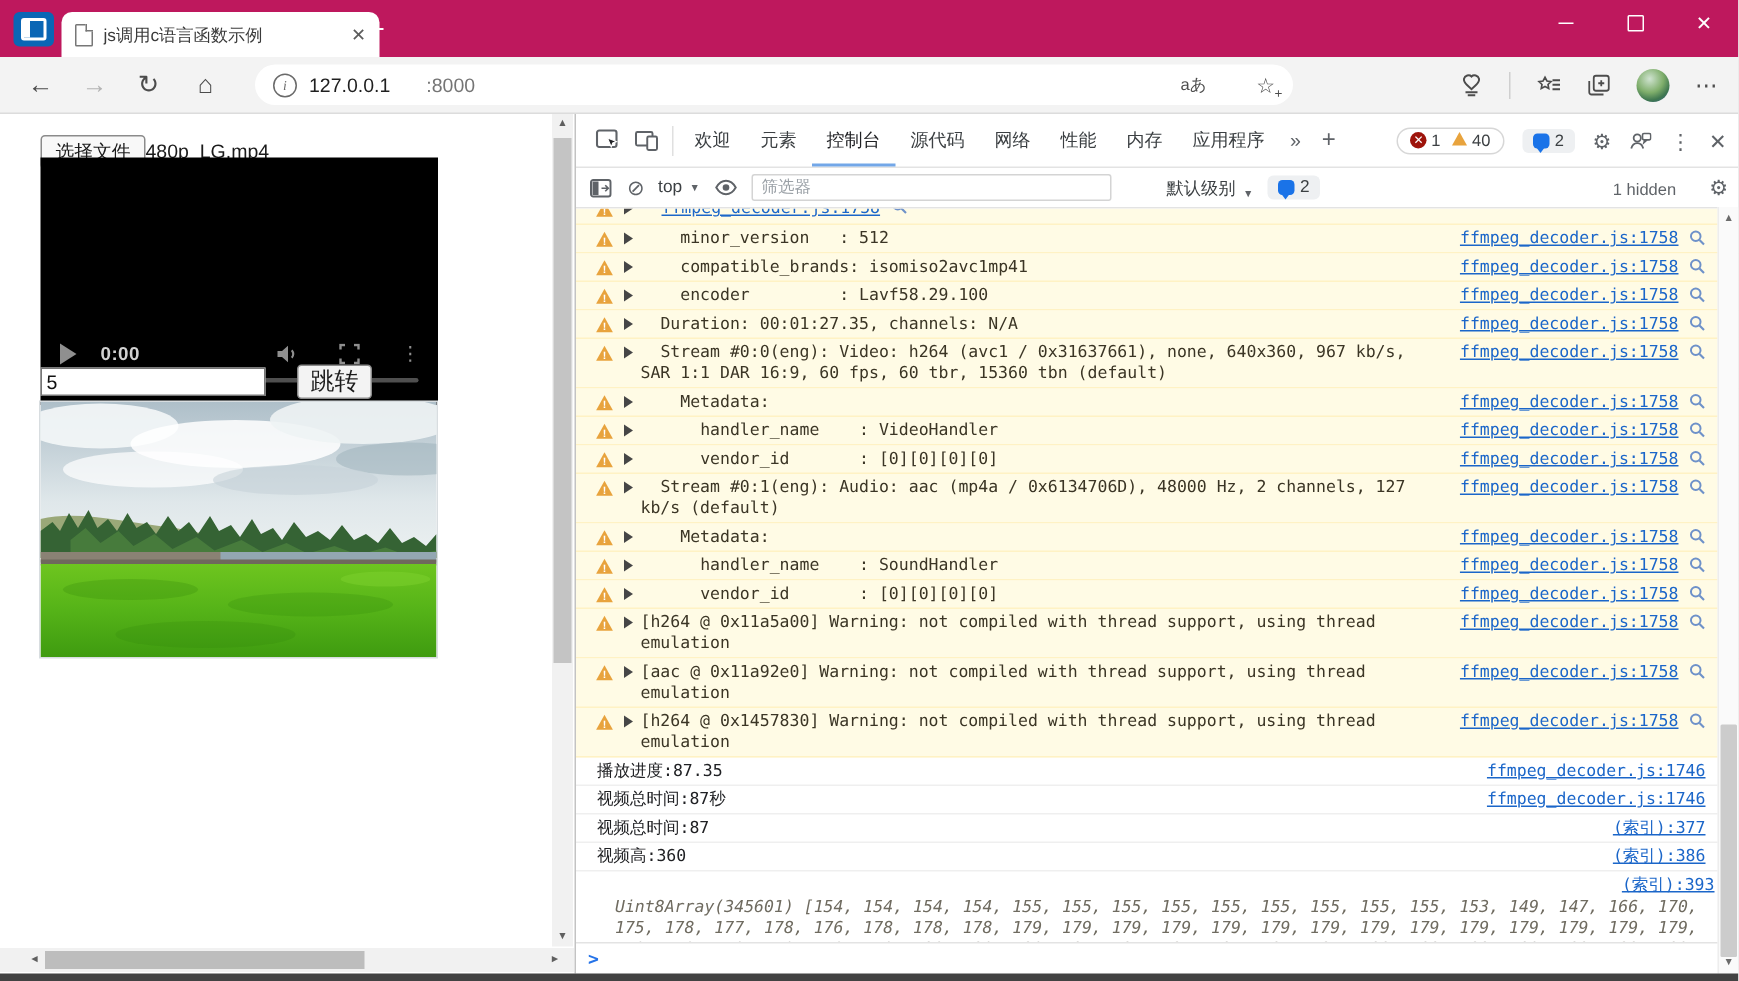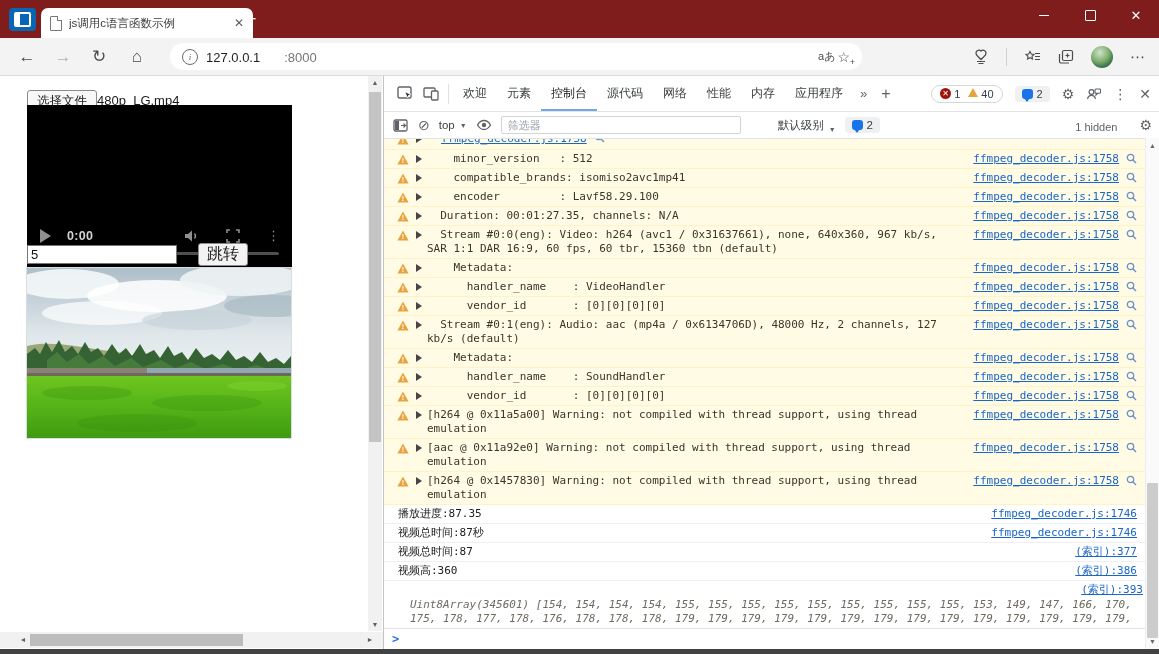--- a/index.html
+++ b/index.html
@@ -1,20 +1,20 @@
 <!DOCTYPE html>
 <html><head>
 <meta charset="utf-8">
 <style>
   html,body{margin:0;padding:0;background:#d9d9d9;}
   .screen{position:relative;width:1159px;height:654px;background:#fff;overflow:hidden;
           font-family:"Liberation Sans",sans-serif;-webkit-font-smoothing:antialiased;}
 
   
-  .titlebar{position:absolute;left:0;top:0;width:100%;height:38px;background:#7f1d1d;}
+  .titlebar{position:absolute;left:0;top:0;width:100%;height:38px;background:#be185d;}
   .tab-actions{position:absolute;left:9px;top:8px;width:27px;height:23px;border-radius:4px;
                background:#0a66b5;display:flex;align-items:center;justify-content:center;cursor:pointer;}
   .ta-glyph{width:13px;height:11px;border:2px solid #fff;border-radius:2px;position:relative;}
   .ta-glyph::before{content:"";position:absolute;left:0;top:0;bottom:0;width:4px;background:#fff;}
   .tab{position:absolute;left:41px;top:8px;width:194px;height:30px;background:#fff;
        border-radius:7px 7px 0 0;display:flex;align-items:center;padding:0 9px;gap:7px;}
   .doc-icon{width:10px;height:13px;border:1.3px solid #777;border-radius:1px;position:relative;background:#fff;flex:0 0 auto;}
   .doc-icon::before{content:"";position:absolute;right:-1px;top:-1px;width:4px;height:4px;background:#fff;border-left:1.3px solid #777;border-bottom:1.3px solid #777;}
   .tab-title{font-size:11.5px;color:#3a3a3a;flex:1;white-space:nowrap;overflow:hidden;}
   .tab-close{color:#5c5c5c;font-size:12px;line-height:12px;cursor:pointer;}
@@ -29,21 +29,21 @@
   .toolbar{position:absolute;left:0;top:38px;width:100%;height:38px;background:#f3f3f3;border-bottom:1px solid #dcdcdc;box-sizing:border-box;}
   .nav-ic{position:absolute;top:0;height:37px;display:flex;align-items:center;justify-content:center;width:30px;
           font-size:17px;color:#4c4c4c;cursor:pointer;}
   .nav-ic.disabled{color:#b4b4b4;}
   .addr{position:absolute;left:170px;top:5px;width:692px;height:27px;background:#fff;border-radius:14px;
         display:flex;align-items:center;padding:0 12px;box-sizing:border-box;gap:8px;}
   .info-ic{width:14px;height:14px;border:1.2px solid #6a6a6a;border-radius:50%;color:#6a6a6a;
            font-size:9px;display:flex;align-items:center;justify-content:center;font-style:italic;font-family:"Liberation Serif",serif;flex:0 0 auto;}
   .url{font-size:13px;color:#1f1f1f;}
   .url-port{font-size:13px;color:#757575;margin-left:24px;}
-  .addr-right{margin-left:auto;display:flex;align-items:center;gap:2px;color:#4c4c4c;}
+  .addr-right{margin-left:auto;display:flex;align-items:center;gap:33px;color:#4c4c4c;}
   .translate-ic{font-size:11px;color:#4c4c4c;}
   .star-ic{position:relative;font-size:14px;color:#4c4c4c;}
   .star-plus{position:absolute;right:-5px;bottom:-2px;font-size:9px;}
   .tb-right{position:absolute;right:14px;top:0;height:37px;display:flex;align-items:center;gap:17px;color:#4c4c4c;}
   .tb-divider{width:1px;height:18px;background:#cfcfcf;}
   .avatar{width:22px;height:22px;border-radius:50%;background:radial-gradient(circle at 40% 30%,#cfe3d0 0%,#7fae6b 45%,#3f7750 70%,#2e5d8a 100%);cursor:pointer;}
 
   
   .page-pane{position:absolute;left:0;top:76px;width:383px;height:573px;background:#fff;}
   .file-btn{position:absolute;left:27px;top:14px;font-size:12.5px;color:#1b1b1b;background:#f8f8f8;

